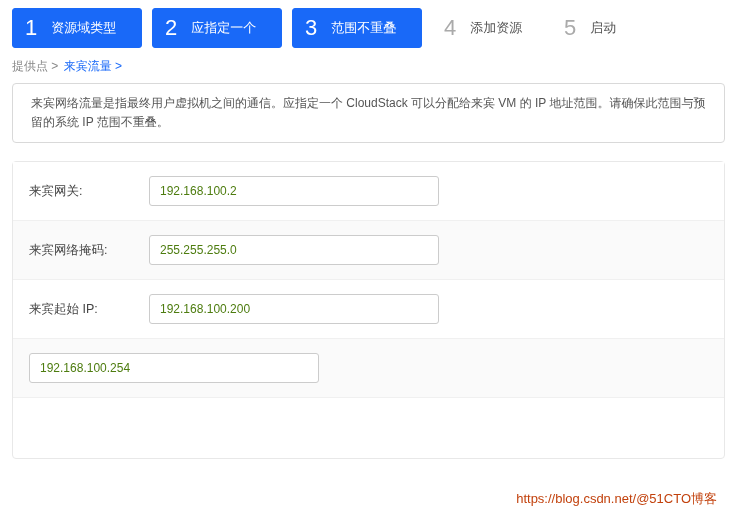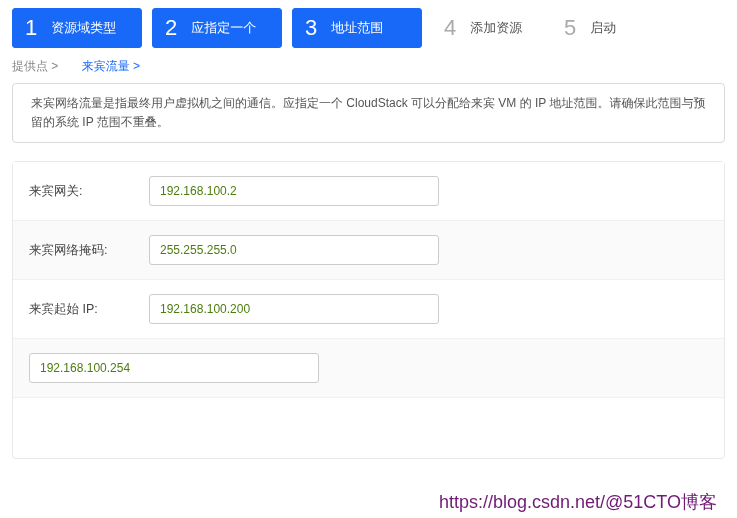--- a/index.html
+++ b/index.html
@@ -37,21 +37,21 @@
     margin-right: 14px;
   }
   .step.inactive .step-num { color: #aaa; }
   .step.inactive { border: none; color: #555; min-width: 110px; }
   .step-label { font-size: 13px; line-height: 1.2; }
   .breadcrumb {
     padding: 4px 12px 8px 12px;
     font-size: 12px;
     color: #888;
   }
-  .breadcrumb a { color: #1969f8; text-decoration: none; margin-left: 20px; }
+  .breadcrumb a { color: #1969f8; text-decoration: none; margin-left: 2px; }
   .desc-box {
     margin: 0 12px 18px 12px;
     border: 1px solid #d9d9d9;
     border-radius: 4px;
     padding: 10px 18px;
     font-size: 12px;
     line-height: 1.6;
     color: #555;
   }
   .form-panel {
@@ -80,40 +80,40 @@
     font-size: 12px;
     border: 1px solid #ccc;
     border-radius: 3px;
     color: #4d7c0f;
     font-family: Arial, sans-serif;
   }
   .watermark {
     position: absolute;
     right: 20px;
     top: 490px;
-    color: #701a75;
-    font-size: 18px;
+    color: #c2410c;
+    font-size: 13px;
     pointer-events: none;
   }
 </style>
 </head>
 <body>
 
 <div class="steps">
   <div class="step active">
     <span class="step-num">1</span>
     <span class="step-label">资源域类型</span>
   </div>
   <div class="step active">
     <span class="step-num">2</span>
     <span class="step-label">应指定一个</span>
   </div>
   <div class="step active">
     <span class="step-num">3</span>
-    <span class="step-label">地址范围</span>
+    <span class="step-label">范围不重叠</span>
   </div>
   <div class="step inactive">
     <span class="step-num">4</span>
     <span class="step-label">添加资源</span>
   </div>
   <div class="step inactive">
     <span class="step-num">5</span>
     <span class="step-label">启动</span>
   </div>
 </div>

